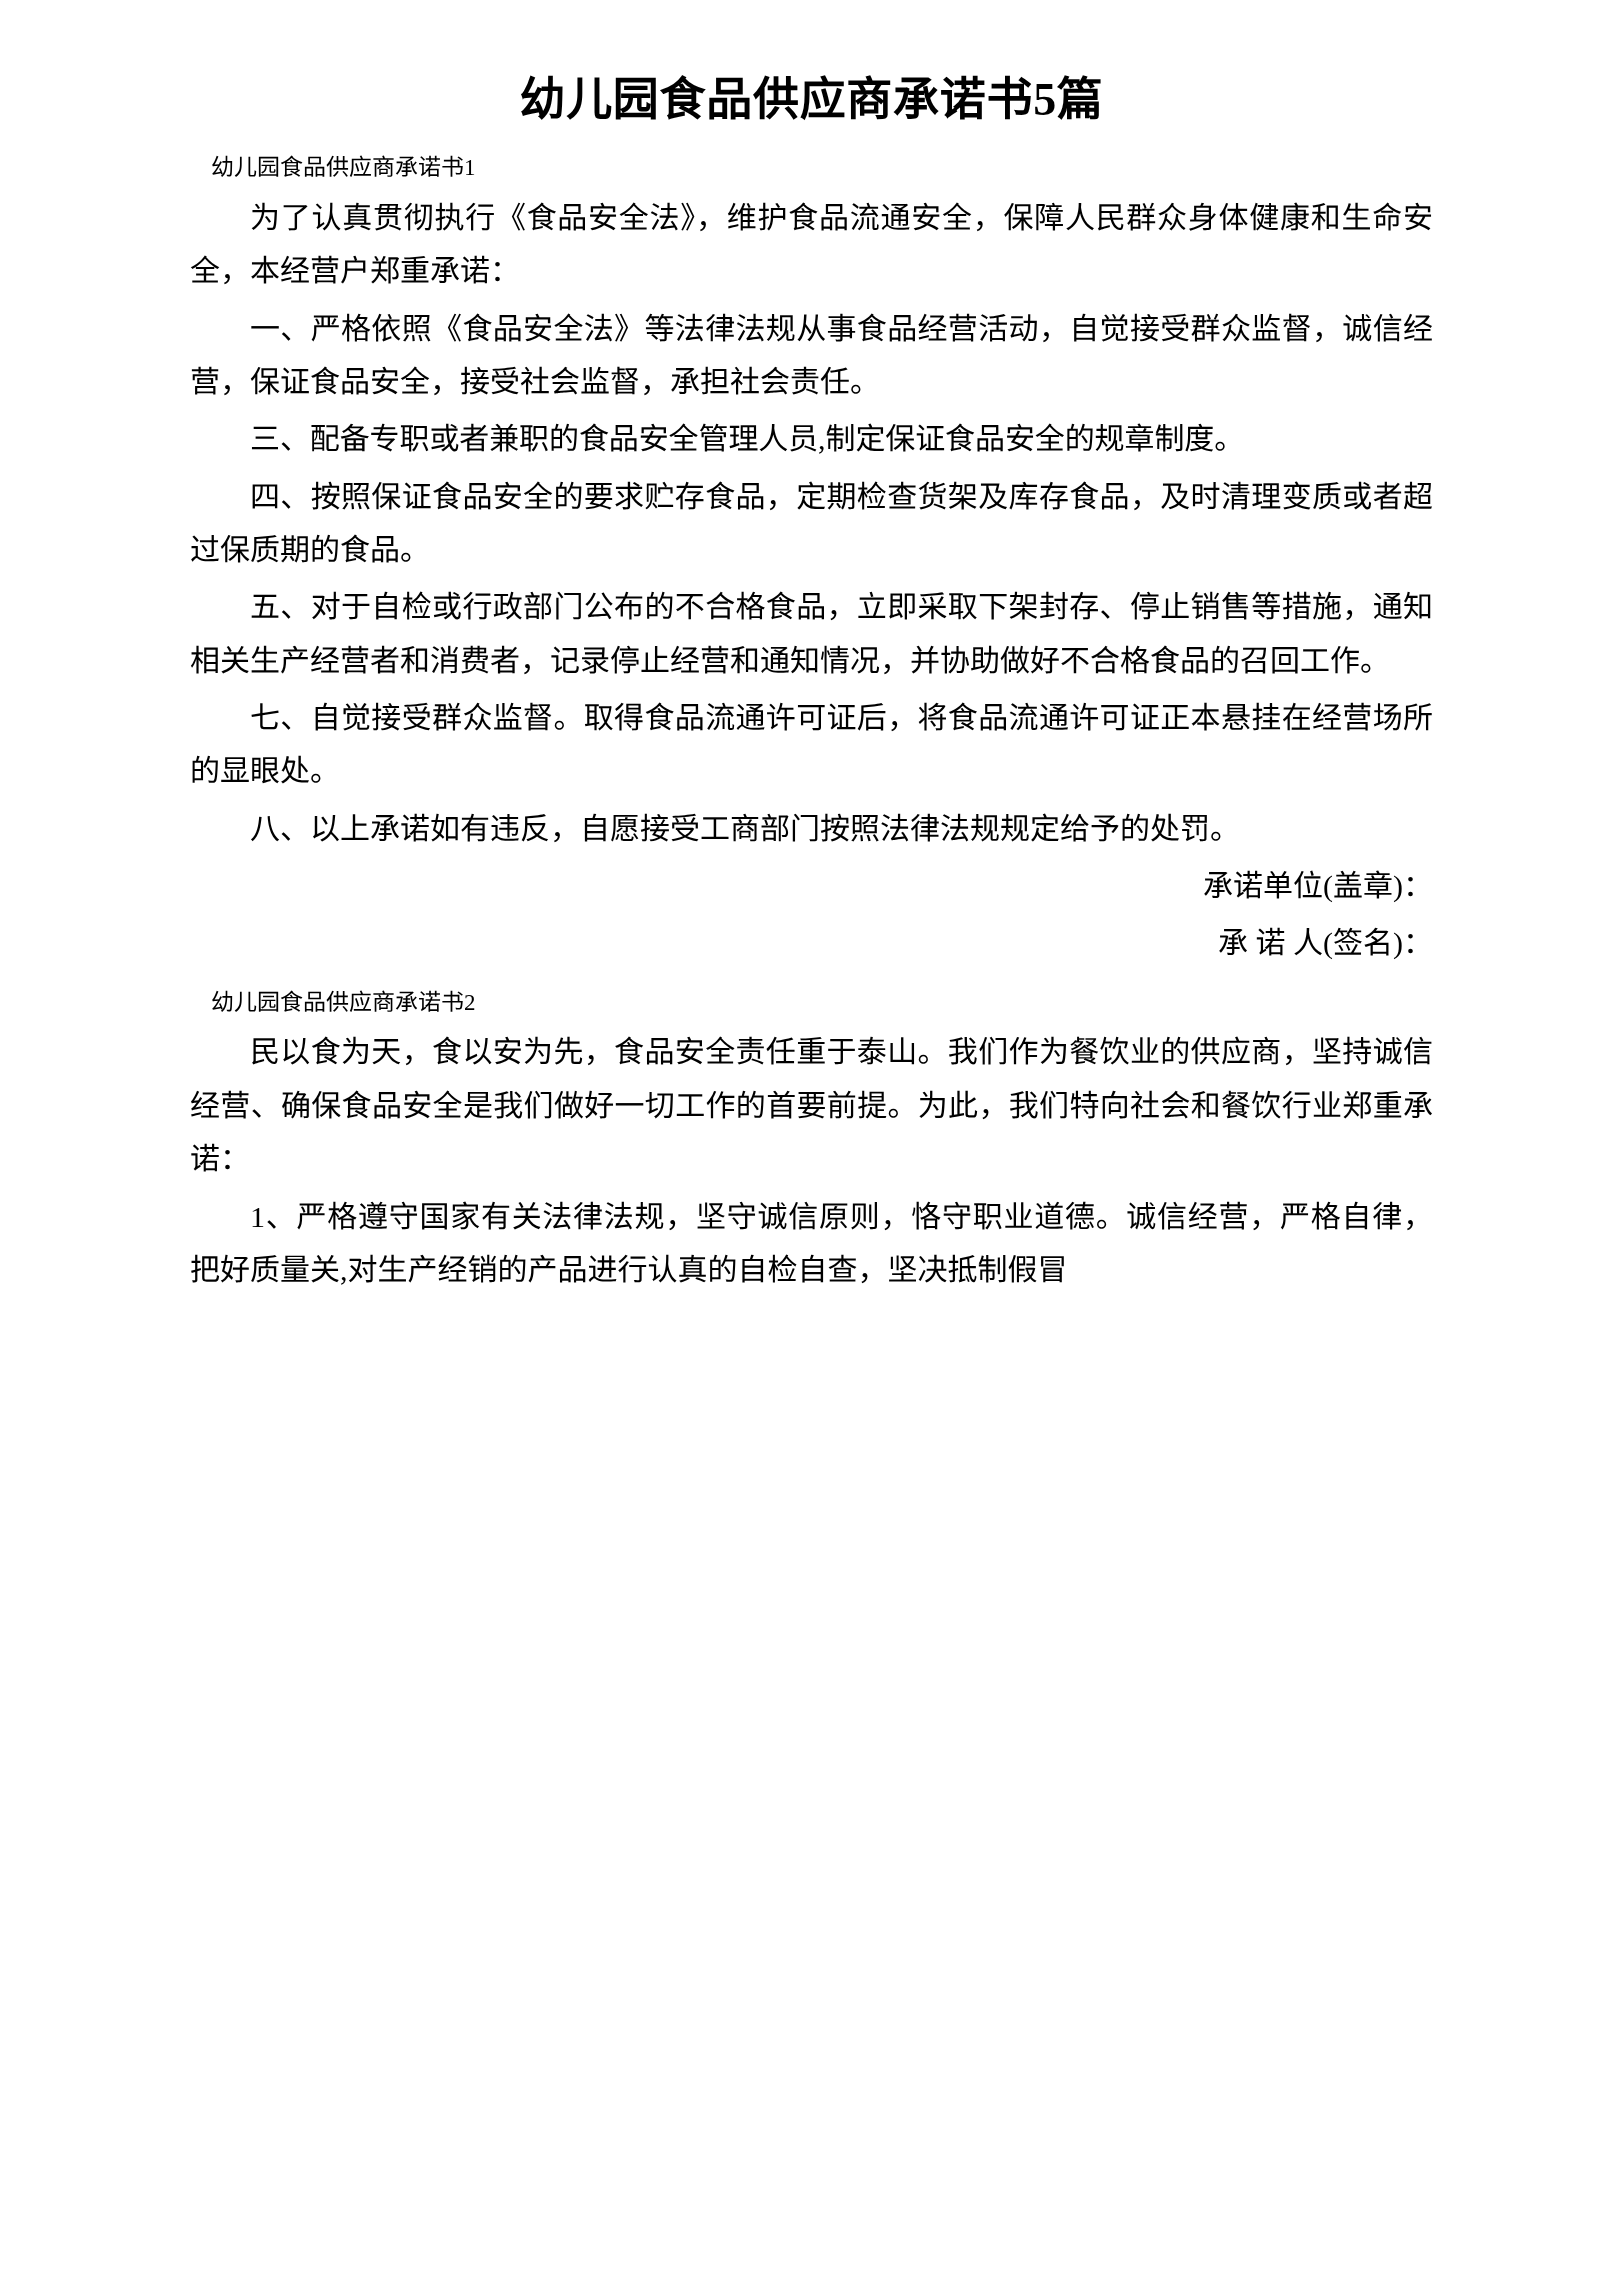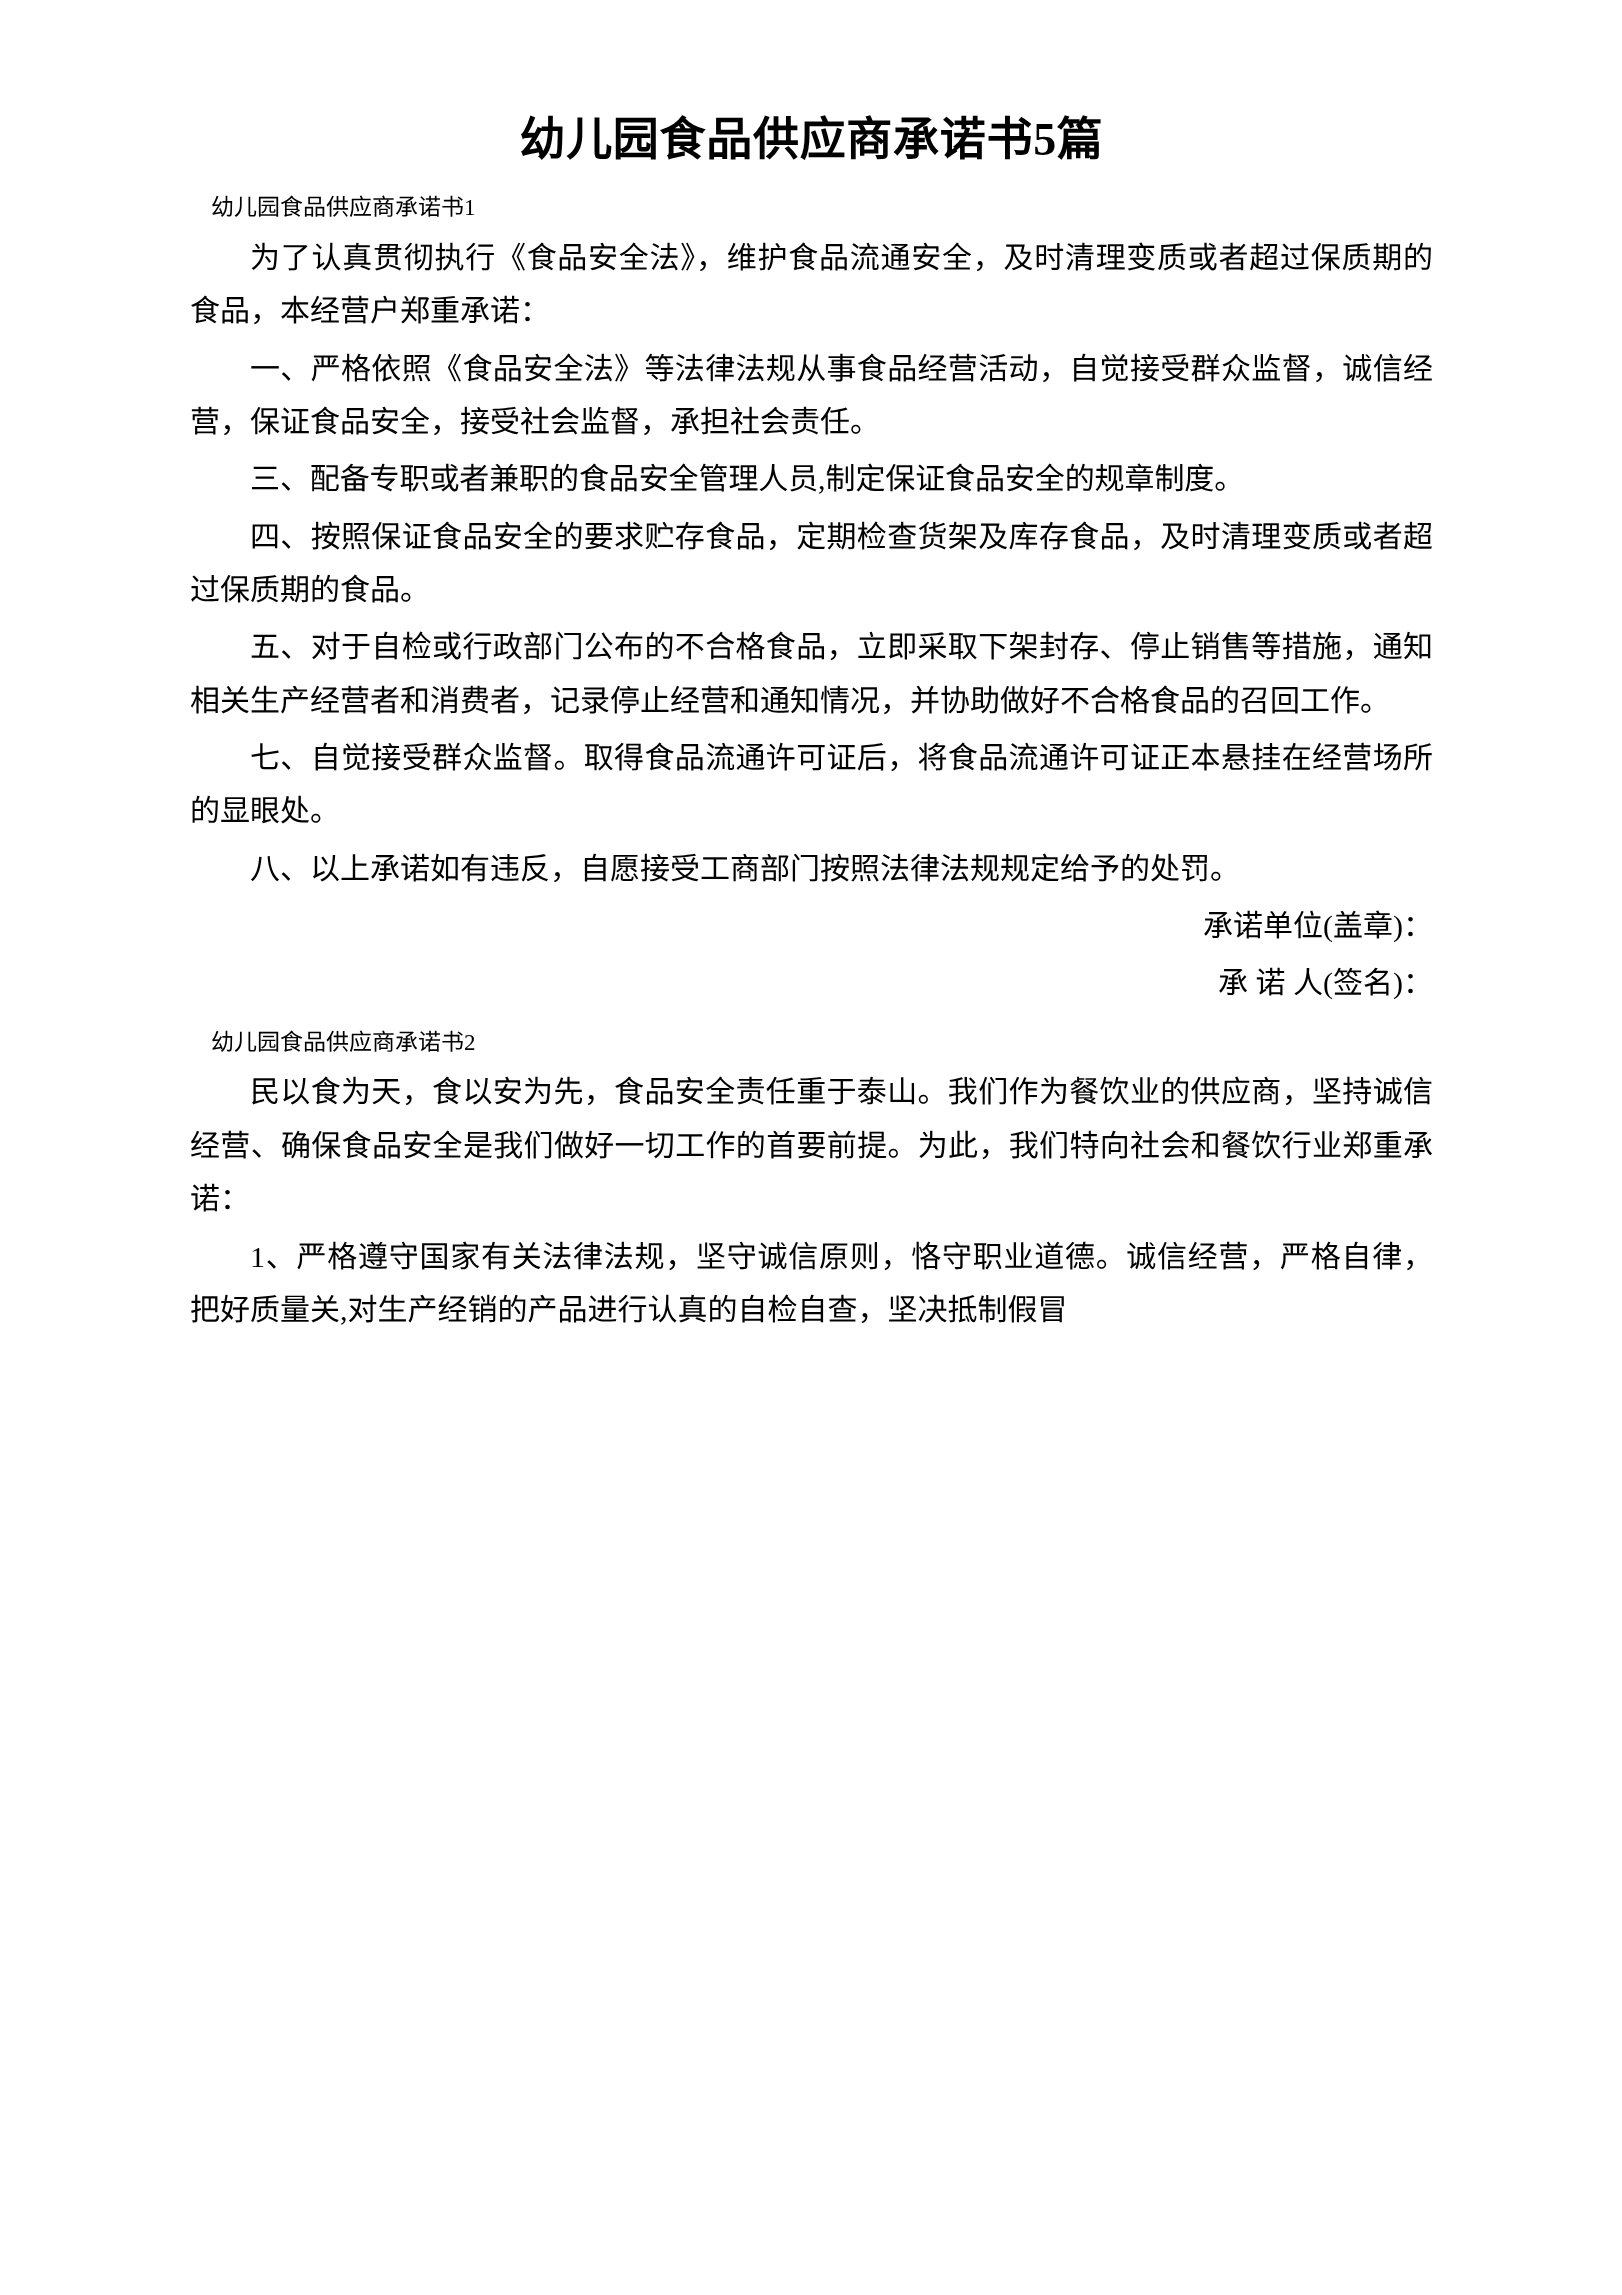--- a/index.html
+++ b/index.html
@@ -13,21 +13,21 @@
     height: 2295px;
     font-family: "Liberation Serif", "DejaVu Serif", serif;
     color: #000000;
     -webkit-font-smoothing: antialiased;
   }
   .page {
     position: relative;
     width: 1623px;
     height: 2120px;
     box-sizing: border-box;
-    padding: 111px 190px 131px 190px;
+    padding: 71px 190px 131px 190px;
   }
   .doc-title {
     font-size: 46px;
     font-weight: bold;
     text-align: center;
     line-height: 1.25;
     margin: 0 0 19.6px 0;
     letter-spacing: 0.7px;
   }
   .sub-heading {
@@ -61,21 +61,21 @@
 </style>
 </head>
 <body>
 
 <div class="page">
 
   <h1 class="doc-title">幼儿园食品供应商承诺书5篇</h1>
 
   <div>
     <div class="sub-heading">幼儿园食品供应商承诺书1</div>
-    <p class="para">为了认真贯彻执行《食品安全法》，维护食品流通安全，及时清理变质或者超过保质期的食品，本经营户郑重承诺：</p>
+    <p class="para">为了认真贯彻执行《食品安全法》，维护食品流通安全，保障人民群众身体健康和生命安全，本经营户郑重承诺：</p>
     <p class="para">一、严格依照《食品安全法》等法律法规从事食品经营活动，自觉接受群众监督，诚信经营，保证食品安全，接受社会监督，承担社会责任。</p>
     <p class="para tight">三、配备专职或者兼职的食品安全管理人员,制定保证食品安全的规章制度。</p>
     <p class="para">四、按照保证食品安全的要求贮存食品，定期检查货架及库存食品，及时清理变质或者超过保质期的食品。</p>
     <p class="para">五、对于自检或行政部门公布的不合格食品，立即采取下架封存、停止销售等措施，通知相关生产经营者和消费者，记录停止经营和通知情况，并协助做好不合格食品的召回工作。</p>
     <p class="para">七、自觉接受群众监督。取得食品流通许可证后，将食品流通许可证正本悬挂在经营场所的显眼处。</p>
     <p class="para">八、以上承诺如有违反，自愿接受工商部门按照法律法规规定给予的处罚。</p>
     <p class="sign-line">承诺单位(盖章)：</p>
     <p class="sign-line">承 诺 人(签名)：</p>
   </div>
 

